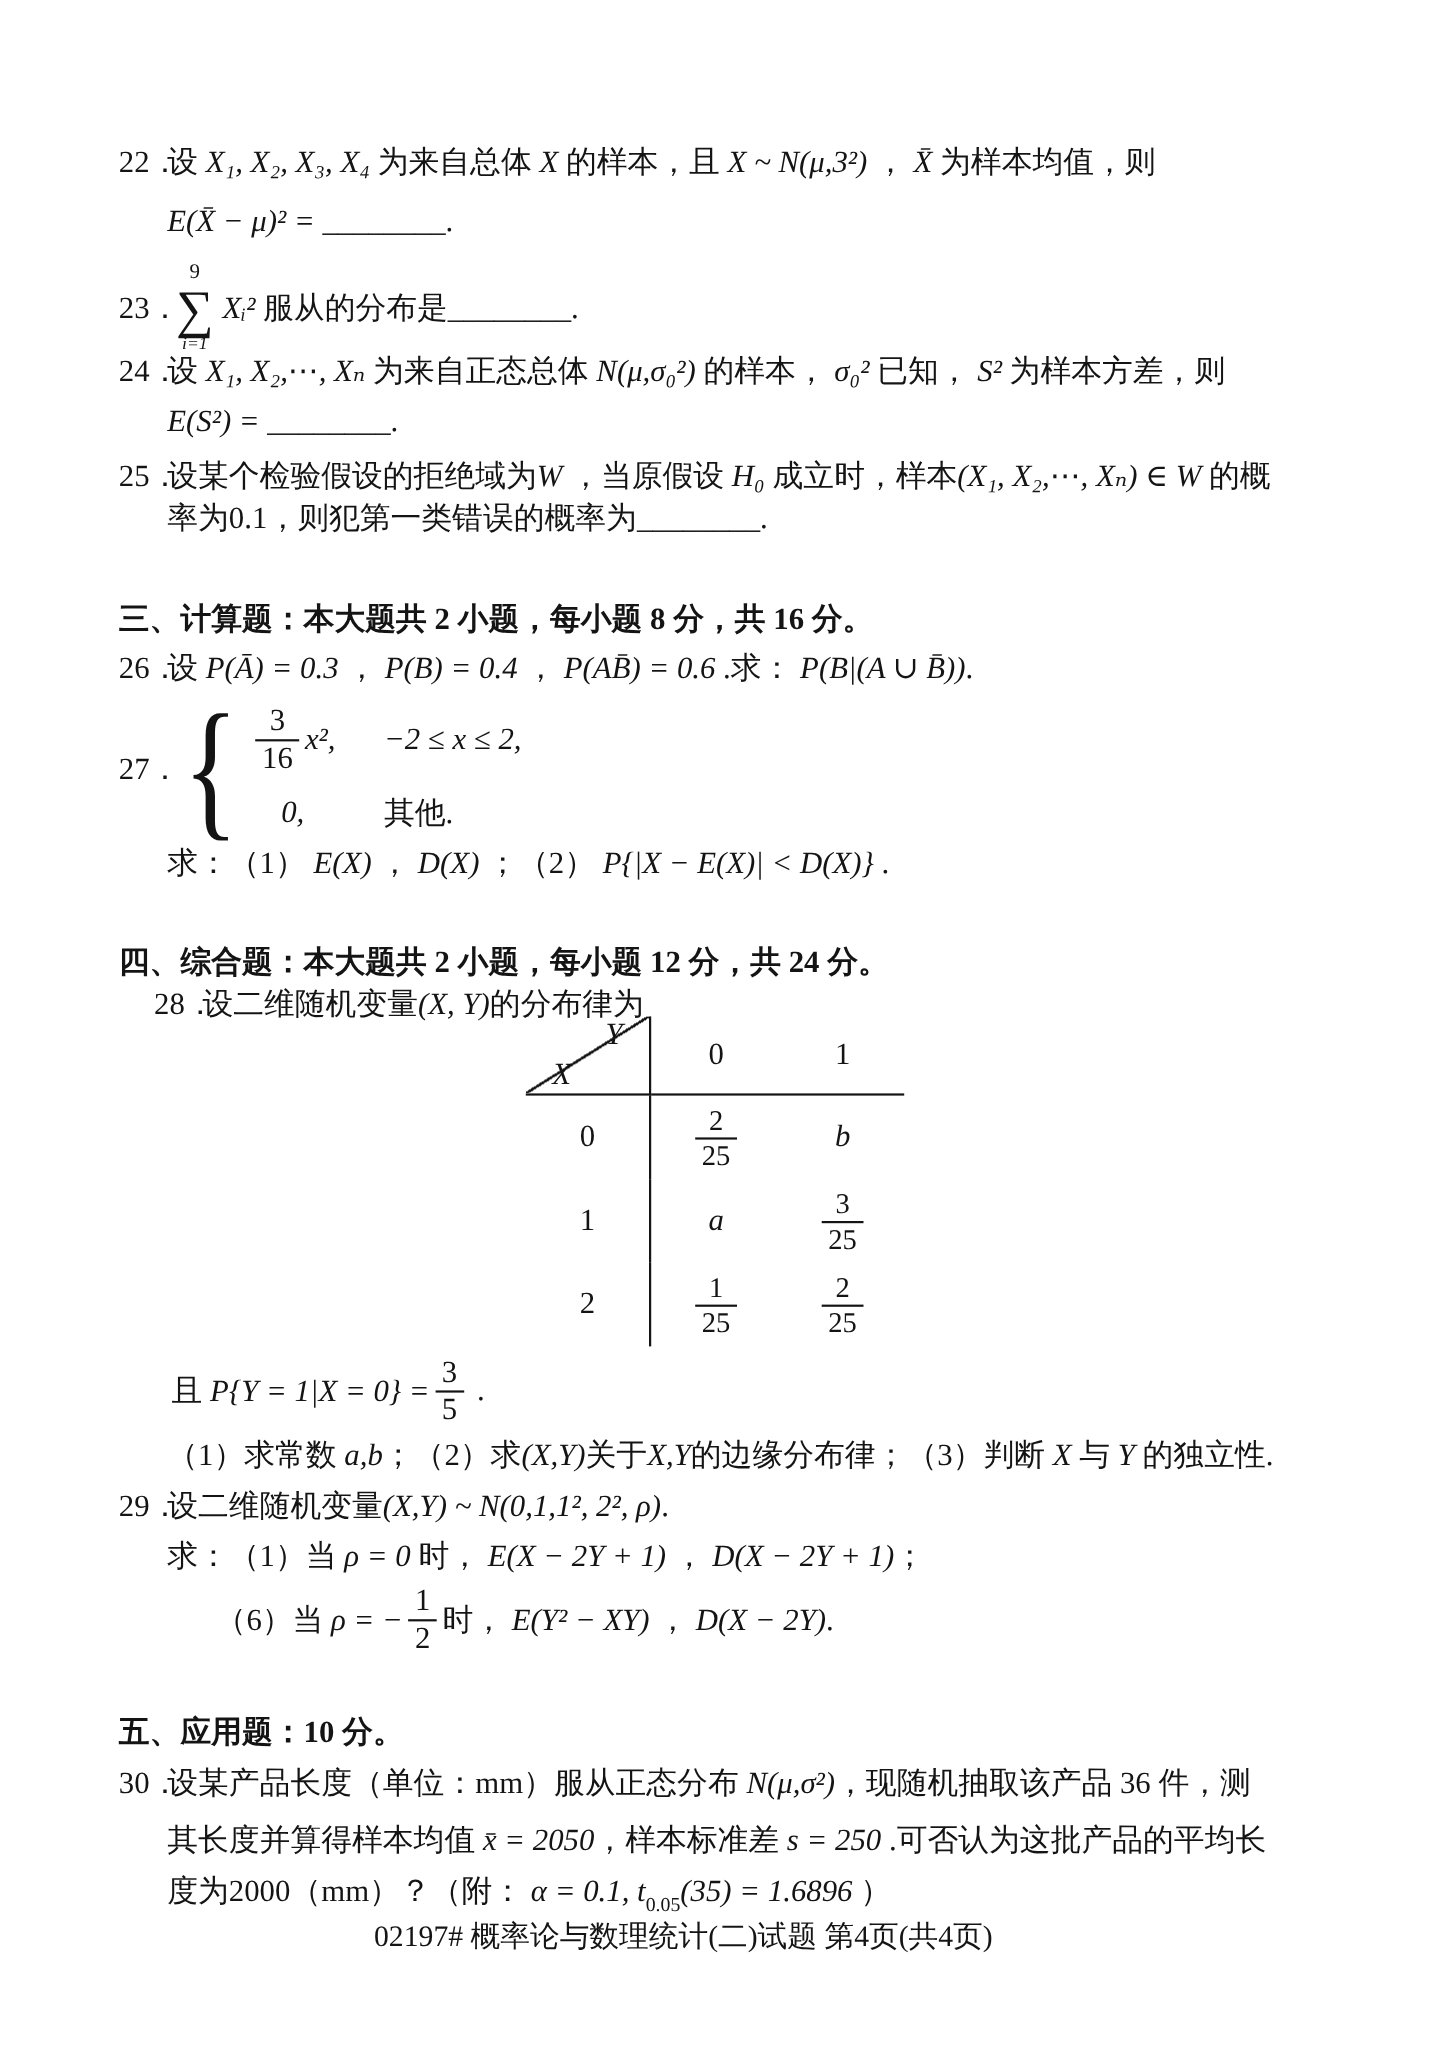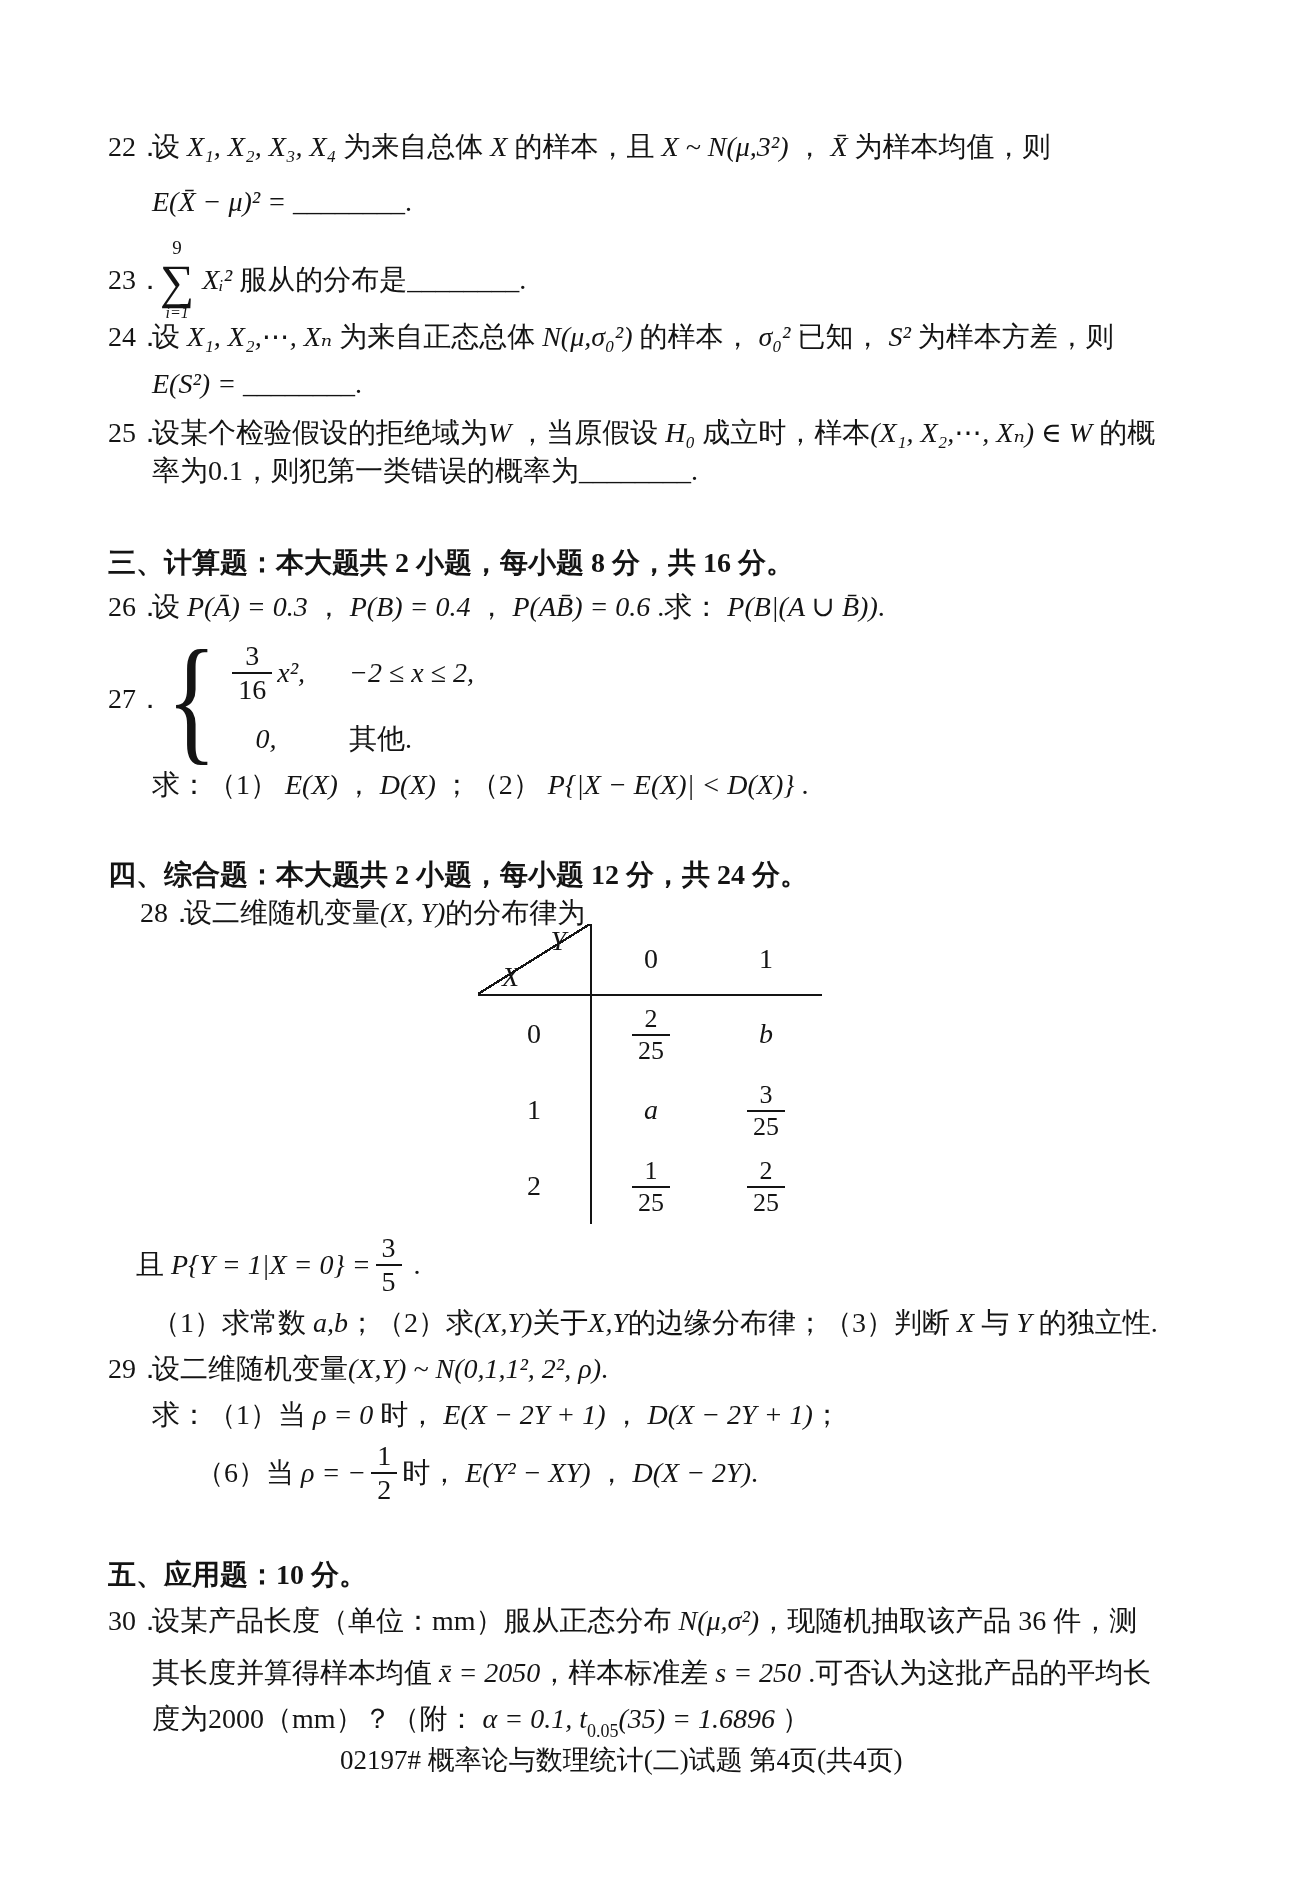--- a/index.html
+++ b/index.html
@@ -153,21 +153,21 @@
     <td class="c3">
       <span class="frac">
         <span class="num">2</span>
         <span class="den">25</span>
       </span>
     </td>
   </tr>
 </tbody>
   </table>
 
-<div class="line" style="left:136px;top:1232px;">
+<div class="line" style="left:156px;top:1232px;">
   <span><span class="p-t">且 </span><span class="p-m">P{Y = 1|X = 0} =</span></span>
   <span class="frac">
     <span class="num">3</span>
     <span class="den">5</span>
   </span>
   <span><span class="p-t"> .</span></span>
 </div>
 <div class="line" style="left:152px;top:1304px;">
   <span><span class="p-t">（1）求常数 </span><span class="p-m">a,b</span><span class="p-t">；（2）求</span><span class="p-m">(X,Y)</span><span class="p-t">关于</span><span class="p-m">X,Y</span><span class="p-t">的边缘分布律；（3）判断 </span><span class="p-m">X</span><span class="p-t"> 与 </span><span class="p-m">Y</span><span class="p-t"> 的独立性.</span></span>
 </div>

